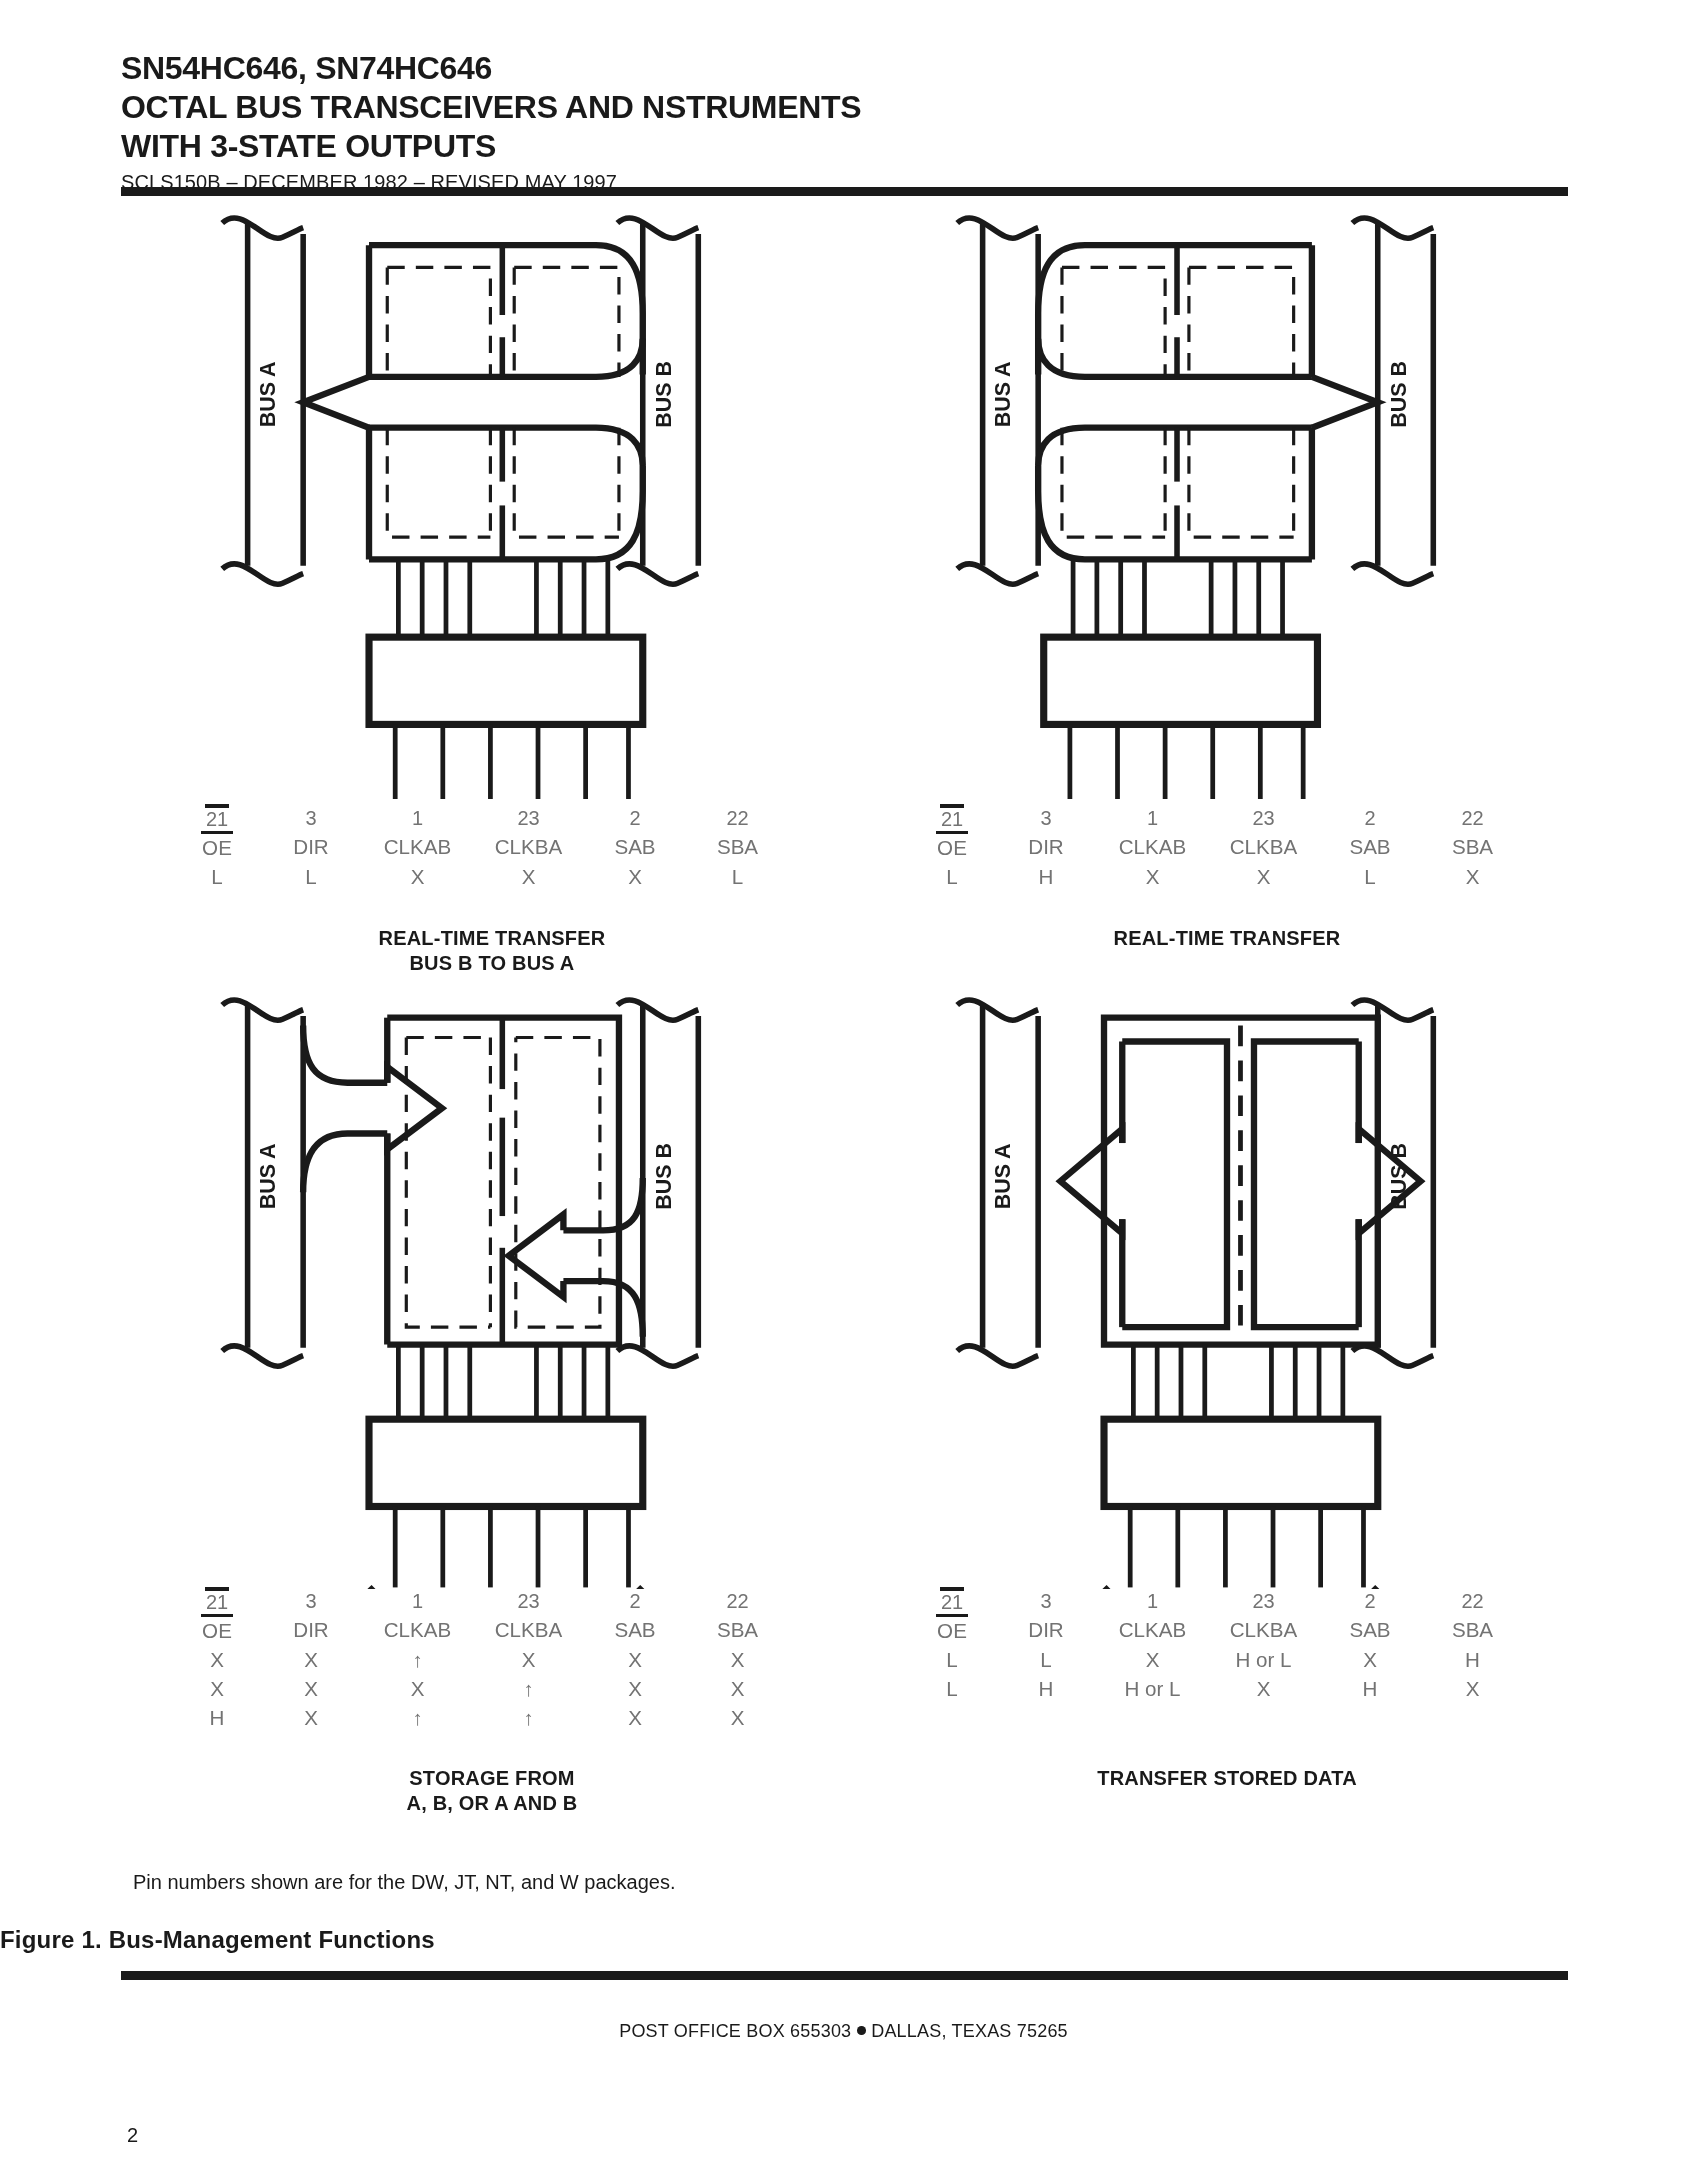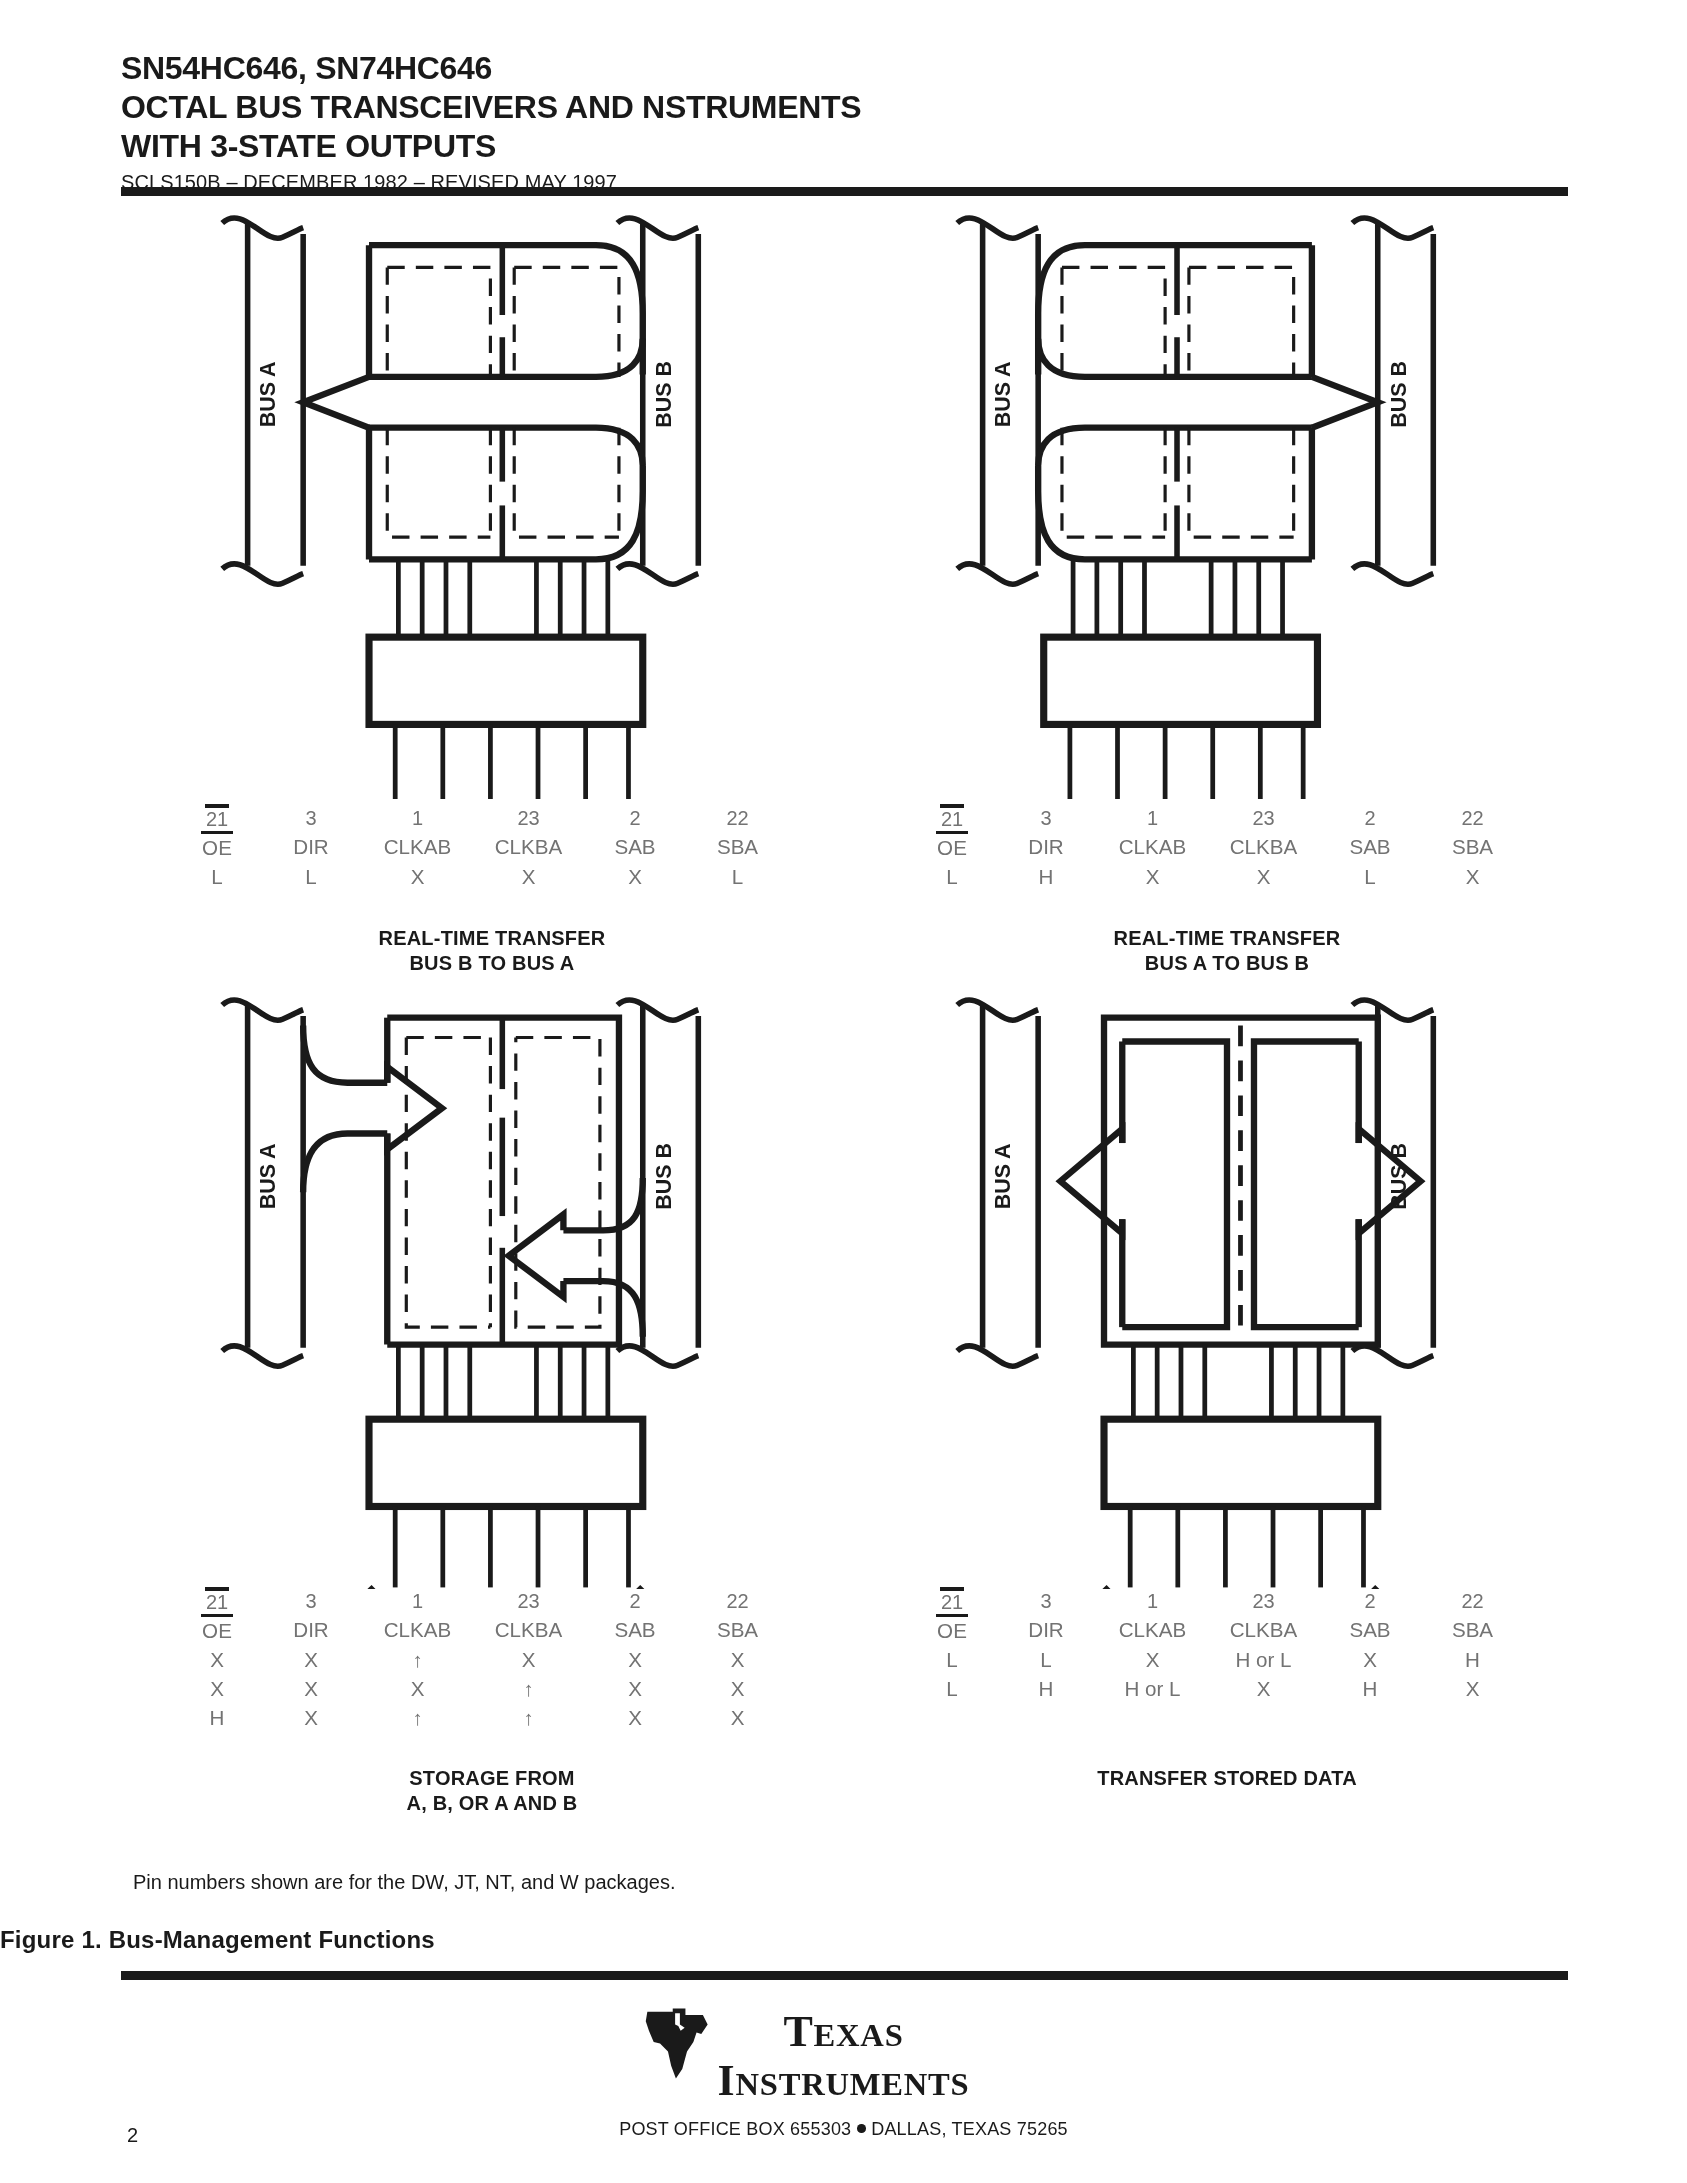--- a/index.html
+++ b/index.html
@@ -351,21 +351,20 @@
           <div class="sigcell c1">H</div>
           <div class="sigcell c2">X</div>
           <div class="sigcell c3">X</div>
           <div class="sigcell c4">L</div>
           <div class="sigcell c5">X</div>
         </div>
       </div>
 
       <div class="caption">
         <div>REAL-TIME TRANSFER</div>
-        <div>BUS A TO BUS B</div>
       </div>
     </div>
 
     <div class="panel p3">
       <svg class="panel-svg" width="794" height="611" viewBox="0 0 1000 770">
         <g fill="none" stroke="#1a1a1a" stroke-width="7">
           <line x1="192" y1="32" x2="192" y2="466"></line>
           <line x1="262" y1="48" x2="262" y2="466"></line>
           <path d="M160 34 C 186 10, 214 62, 236 52 C 250 46, 256 42, 262 40"></path>
           <path d="M160 470 C 186 446, 214 498, 236 488 C 250 482, 256 478, 262 476"></path>
@@ -585,31 +584,20 @@
     </div>
 
   </div>
 
   <div class="note">Pin numbers shown are for the DW, JT, NT, and W packages.</div>
   <div class="figtitle">Figure 1. Bus-Management Functions</div>
 
   <div class="rule-bottom"></div>
 
   <div class="footer">
-    <div class="ti-logo">
-      <svg width="73" height="73" viewBox="0 0 92 92" style="position:absolute; left:-76px; top:-3.2px;">
-        <path fill="#1a1a1a" d="M8 6 L40 6 L40 2 L56 2 L56 10 L78 10 L84 22 L76 34 L70 32 L66 44
-                                 L58 56 L52 78 L44 90 L38 74 L34 56 L24 46 L16 44 L10 30 L6 18 Z"></path>
-        <path fill="#ffffff" d="M43 8 L49 8 L49 22 L55 26 L50 30 L47 24 L43 22 Z"></path>
-      </svg>
-      <div class="ti-words">
-        <div class="ti-line1"><span>T</span><span class="ti-small">EXAS</span></div>
-        <div class="ti-line2"><span>I</span><span class="ti-small">NSTRUMENTS</span></div>
-      </div>
-    </div>
     <div class="ti-addr">
       <span>POST OFFICE BOX 655303</span><span class="bullet-dot"></span><span>DALLAS, TEXAS 75265</span>
     </div>
   </div>
 
   <div class="pagenum">2</div>
 
 </div>
 
 

